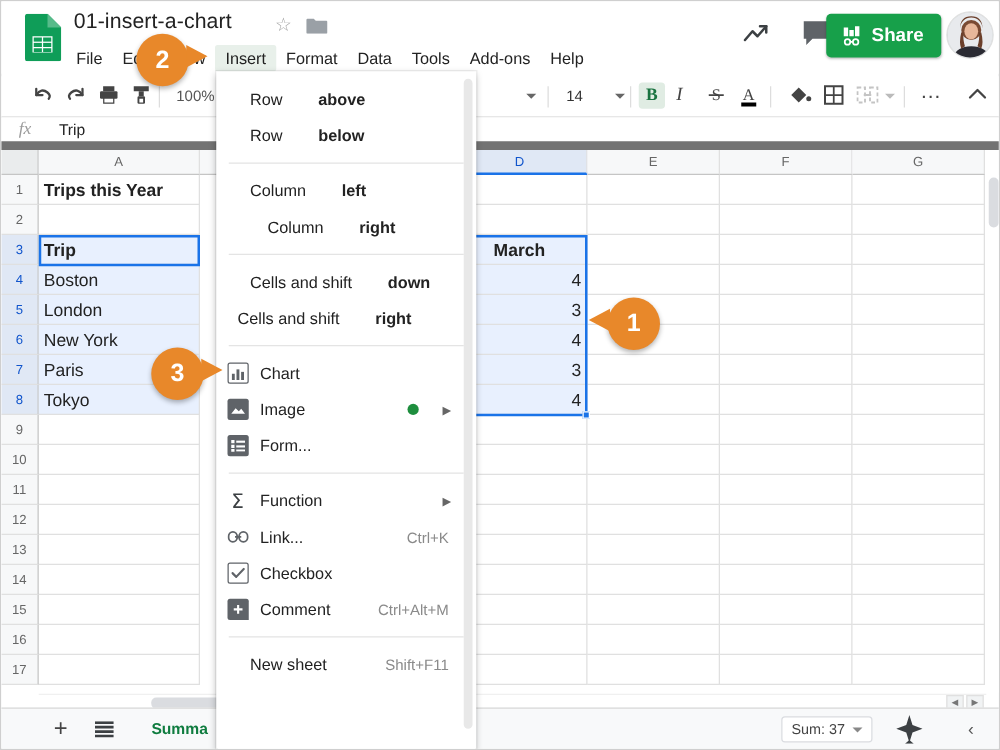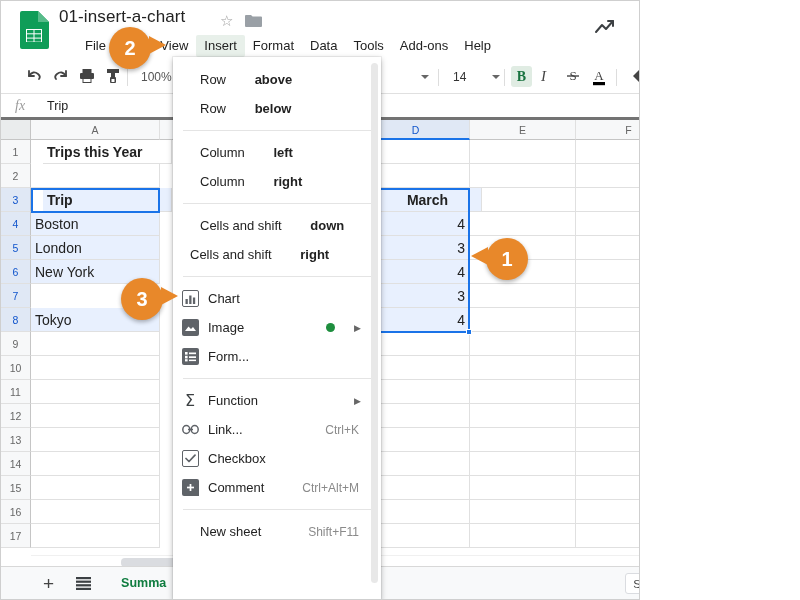--- a/index.html
+++ b/index.html
@@ -5,21 +5,21 @@
   * { box-sizing: border-box; }
   html, body {
     margin: 0; padding: 0;
     width: 800px; height: 600px;
     overflow: hidden;
     font-family: "Liberation Sans", sans-serif;
     background: #ffffff;
   }
   #app {
     position: relative;
-    width: 640px; height: 600px;
+    width: 800px; height: 600px;
     background: #fff;
     border: 1px solid #cfcfcf;
     overflow: hidden;
   }
 
   
   .titlebar {
     position: absolute; left: 0; top: 0; width: 800px; height: 58px;
     background: #fff;
   }
@@ -34,22 +34,22 @@
   }
   .star-icon {
     position: absolute; left: 219px; top: 12px;
     font-size: 15px; color: #9e9e9e; line-height: 1;
   }
   .folder-icon {
     position: absolute; left: 244px; top: 13px;
     width: 17px; height: 13px;
   }
   .menubar {
-    position: absolute; left: 76px; top: 34px;
-    height: 22px; display: flex; gap: 0px;
+    position: absolute; left: 52px; top: 34px;
+    height: 22px; display: flex; align-items: center; gap: 0px;
   }
   .menubar .mi {
     font-size: 13px; color: #222; padding: 3px 8px;
     white-space: nowrap; border-radius: 2px;
   }
   .menubar .mi.active { background: #e8f0ea; }
 
   .hdr-right { position: absolute; right: 0; top: 0; height: 58px; }
   .trend-icon { position: absolute; right: 185px; top: 16px; width: 22px; height: 22px; }
   .comment-icon { position: absolute; right: 136px; top: 14px; width: 24px; height: 22px; }
@@ -85,21 +85,21 @@
     position: absolute; left: 510px; top: 5px; width: 21px; height: 21px;
     background: #e0ece3; border-radius: 3px;
     display: flex; align-items: center; justify-content: center;
     font-weight: bold; font-size: 14px; color: #1a7340;
     font-family: "Liberation Serif", serif;
   }
 
   
   .formulabar {
     position: absolute; left: 0; top: 93px; width: 800px; height: 26px;
-    background: #fff; border-bottom: 3px solid #737373;
+    background: #fff; border-bottom: 7px solid #737373;
     display: flex; align-items: center;
   }
   .fx { margin-left: 14px; font-family: "Liberation Serif", serif;
         font-style: italic; font-size: 14px; color: #9b9b9b; }
   .fbar-val { margin-left: 22px; font-size: 12.5px; color: #222; }
 
   
   .grid-wrap {
     position: absolute; left: 0; top: 119px; width: 800px; height: 448px;
     overflow: hidden; background: #fff;
@@ -121,21 +121,21 @@
   }
   .rowhead.sel { background: #e0e8f5; color: #1155cc; }
   .cell {
     position: absolute; height: 24px; line-height: 24px;
     border-right: 1px solid #e0e0e0; border-bottom: 1px solid #e0e0e0;
     font-size: 13px; color: #222; padding: 0 4px;
     overflow: hidden; white-space: nowrap;
     font-family: "Liberation Sans", sans-serif;
   }
   .cell.hl { background: #e8f0fe; }
-  .cell.b { font-weight: bold; margin-left: 12px; }
+  .cell.b { font-weight: bold; }
   .cell.r { text-align: right; }
   .sel-outline {
     position: absolute; border: 2px solid #1a73e8; pointer-events: none;
   }
   .sel-handle {
     position: absolute; width: 6px; height: 6px; background: #1a73e8;
     border: 1px solid #fff;
   }
 
   
@@ -384,20 +384,21 @@
     <div class="rowhead" style="top:356px;">15</div>
     <div class="rowhead" style="top:380px;">16</div>
     <div class="rowhead" style="top:404px;">17</div>
 
     <div class="cell b" style="left:30px;top:20px;width:129px;font-size:14px;">Trips this Year</div>
     <div class="cell" style="left:30px;top:44px;width:129px;"></div>
     <div class="cell b hl" style="left:30px;top:68px;width:129px;font-size:14px;">Trip</div>
     <div class="cell hl" style="left:30px;top:92px;width:129px;font-size:14px;">Boston</div>
     <div class="cell hl" style="left:30px;top:116px;width:129px;font-size:14px;">London</div>
     <div class="cell hl" style="left:30px;top:140px;width:129px;font-size:14px;">New York</div>
+    <div class="cell hl" style="left:30px;top:164px;width:129px;font-size:14px;">Paris</div>
     <div class="cell hl" style="left:30px;top:188px;width:129px;font-size:14px;">Tokyo</div>
     <div class="cell" style="left:30px;top:212px;width:129px;"></div>
     <div class="cell" style="left:30px;top:236px;width:129px;"></div>
     <div class="cell" style="left:30px;top:260px;width:129px;"></div>
     <div class="cell" style="left:30px;top:284px;width:129px;"></div>
     <div class="cell" style="left:30px;top:308px;width:129px;"></div>
     <div class="cell" style="left:30px;top:332px;width:129px;"></div>
     <div class="cell" style="left:30px;top:356px;width:129px;"></div>
     <div class="cell" style="left:30px;top:380px;width:129px;"></div>
     <div class="cell" style="left:30px;top:404px;width:129px;"></div>
@@ -499,21 +500,21 @@
     </div>
     <div class="menu-item" style="padding-left:27px;">
       <span class="mi-label"><span>Row </span><b>below</b></span>
     </div>
 
     <div class="menu-sep"></div>
 
     <div class="menu-item" style="padding-left:27px;">
       <span class="mi-label"><span>Column </span><b>left</b></span>
     </div>
-    <div class="menu-item" style="padding-left:27px;align-items:center;">
+    <div class="menu-item" style="padding-left:41px;align-items:center;">
       <span class="mi-label"><span>Column </span><b>right</b></span>
     </div>
 
     <div class="menu-sep"></div>
 
     <div class="menu-item" style="padding-left:27px;">
       <span class="mi-label"><span>Cells and shift </span><b>down</b></span>
     </div>
     <div class="menu-item" style="padding-left:17px;">
       <span class="mi-label"><span>Cells and shift </span><b>right</b></span>

